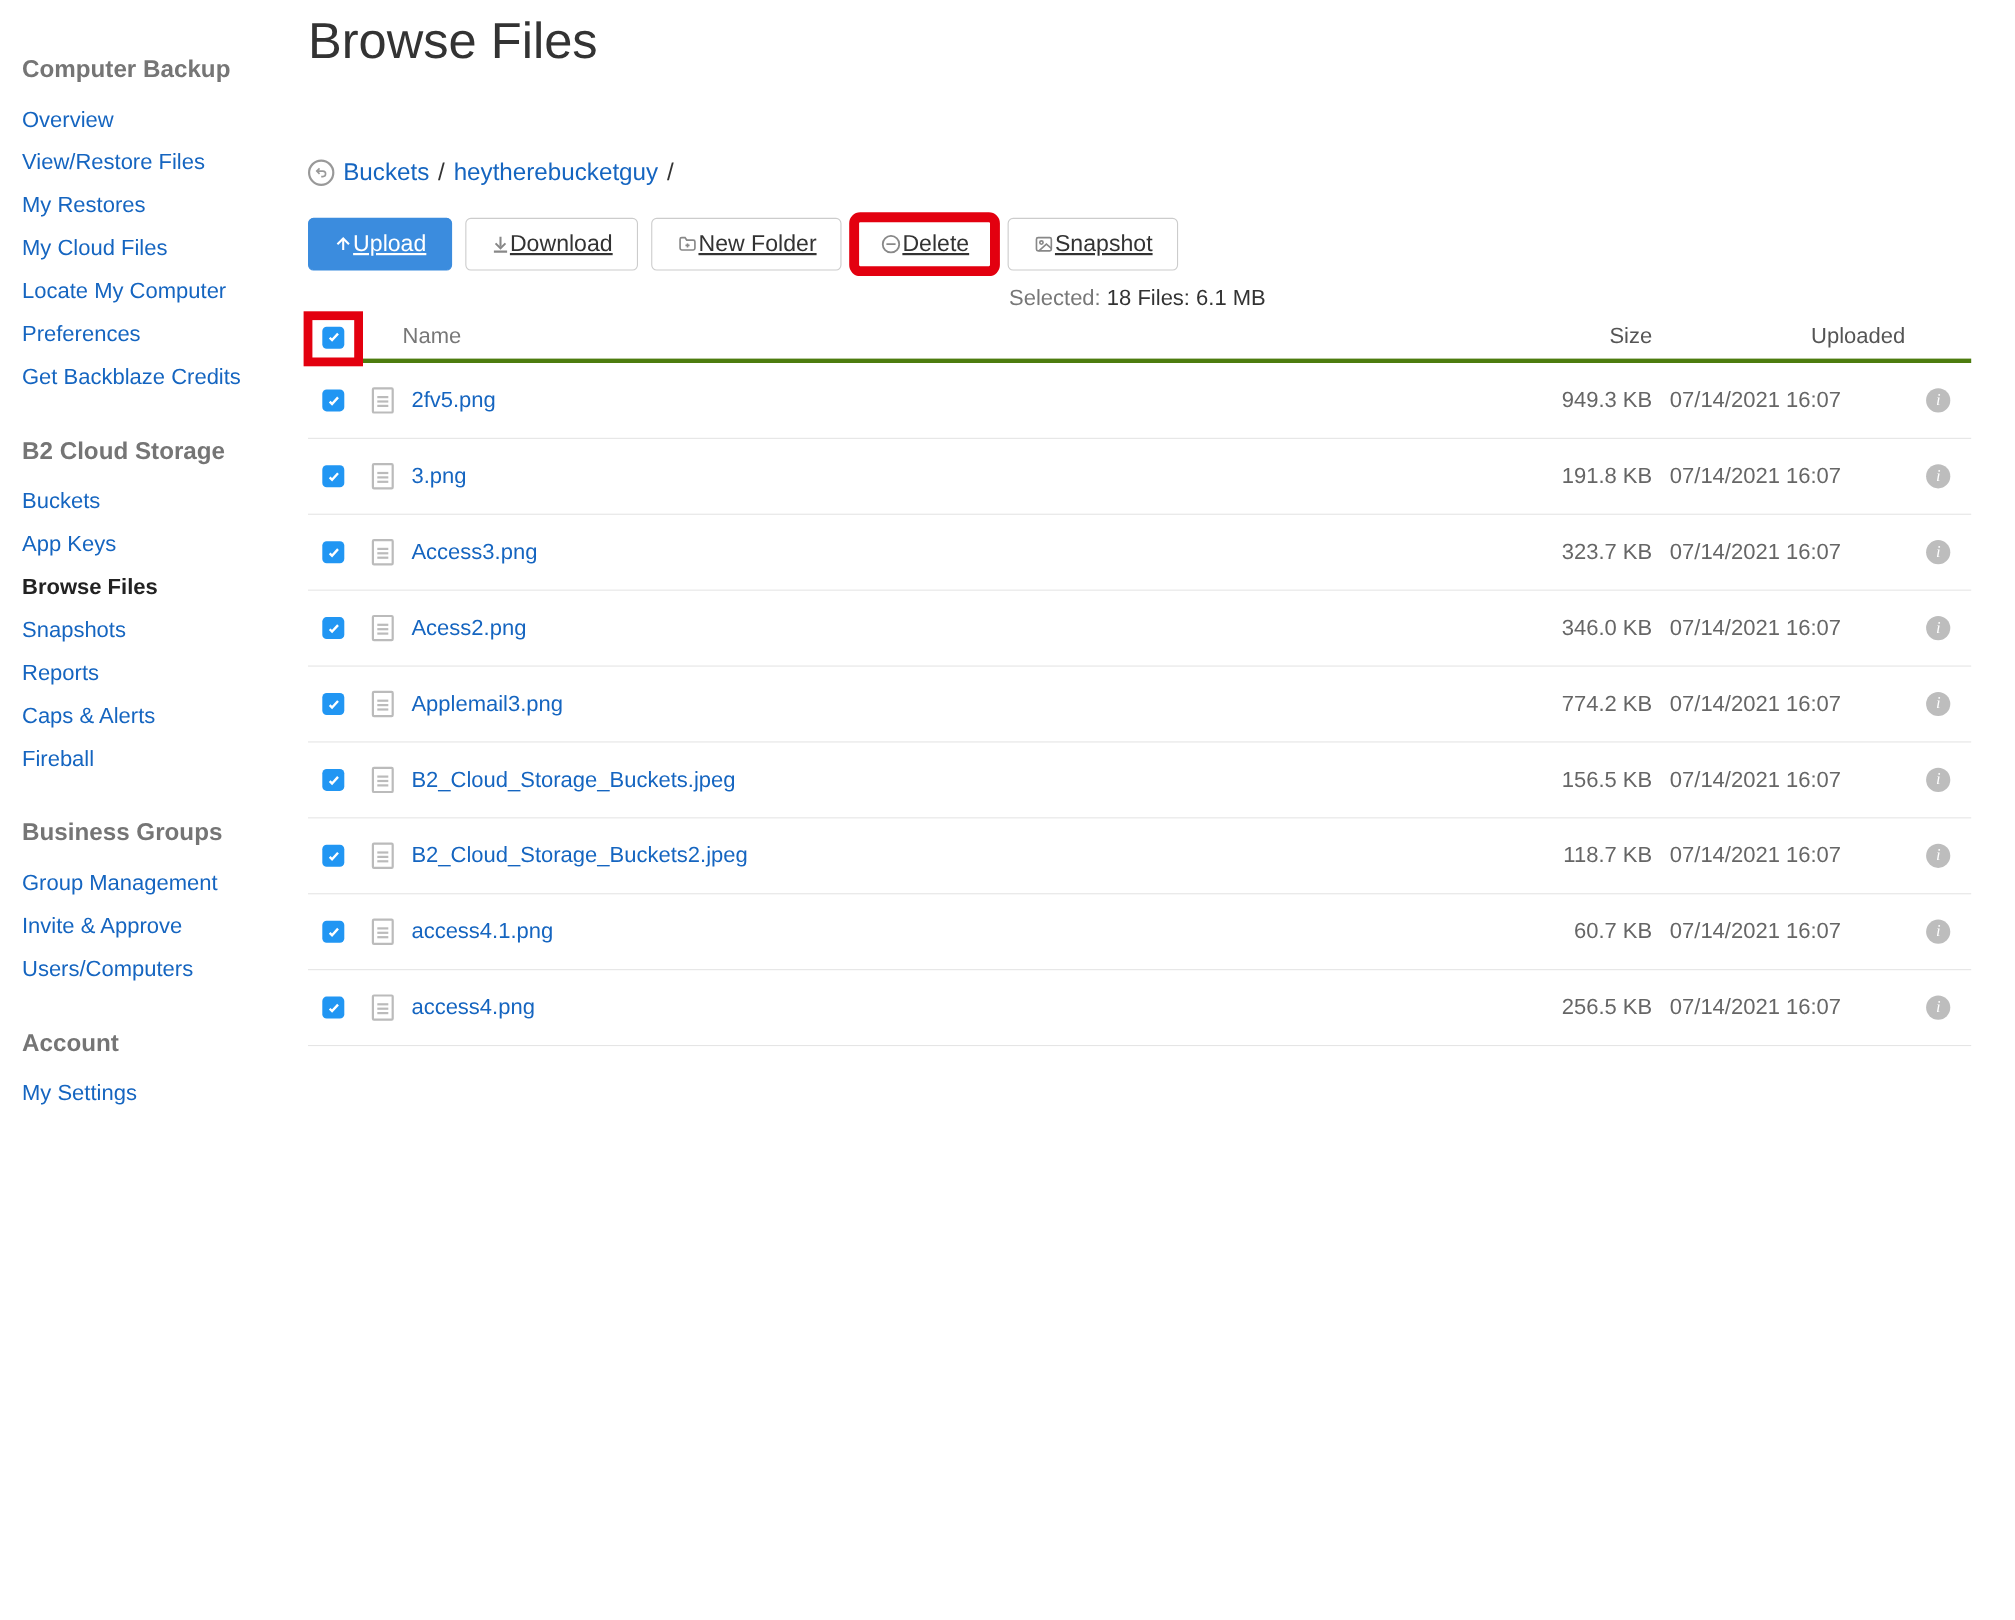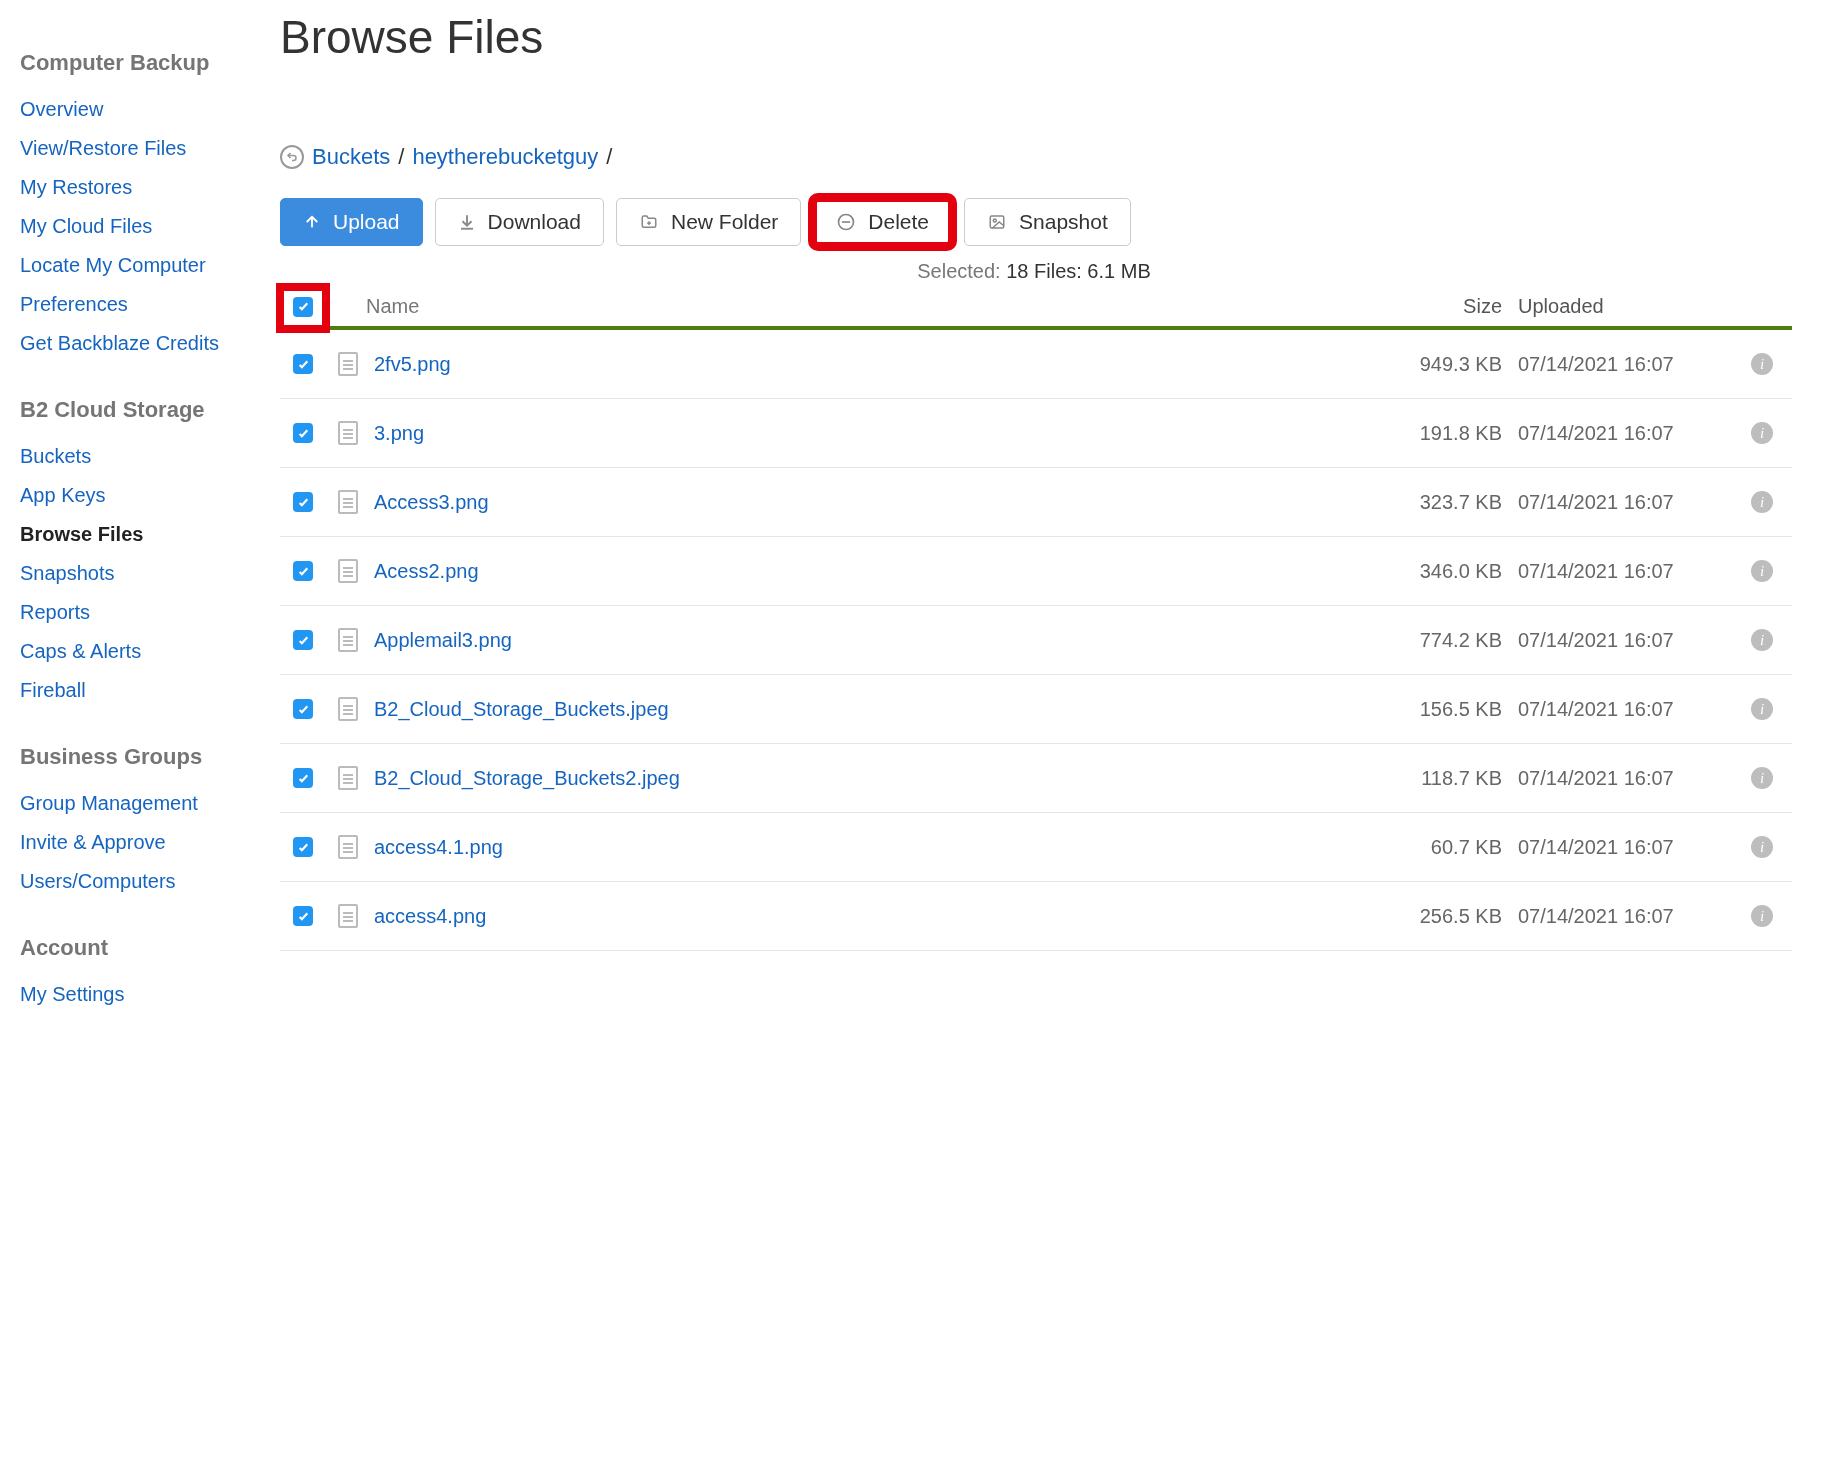--- a/index.html
+++ b/index.html
@@ -61,28 +61,28 @@
     color: #999; cursor: pointer; font-size: 14px;
   }
   .toolbar {
     display: flex;
     gap: 12px;
     margin-bottom: 10px;
   }
   .btn {
     display: inline-flex;
     align-items: center;
-    gap: 12px;
     padding: 11px 22px;
     font-size: 21px;
     border: 1px solid #ccc;
     border-radius: 5px;
     background: #fff;
     color: #333;
     cursor: pointer;
+    text-decoration: underline;
   }
   .btn .icon-slot { color: #888; display: inline-flex; }
   .btn-primary {
     background: #3b8cde;
     border-color: #3b8cde;
     color: #fff;
   }
   .btn-primary .icon-slot { color: #fff; }
   .highlight-red { outline: 9px solid #e3000f; outline-offset: -4px; }
   .selection-summary {
@@ -102,21 +102,21 @@
     font-size: 20px;
     font-weight: 500;
   }
   .col-check { width: 46px; display: flex; justify-content: center; position: relative; }
   .col-icon { width: 44px; display: flex; justify-content: center; }
   .col-name { flex: 1 1 auto; padding-left: 4px; }
   .col-size { width: 130px; text-align: right; color: #555; }
   .col-uploaded { width: 230px; padding-left: 16px; color: #555; }
   .col-info { width: 60px; display: flex; justify-content: center; }
   .table-header .col-name { padding-left: 40px; }
-  .table-header .col-uploaded { padding-left: 16px; }
+  .table-header .col-uploaded { padding-left: 16px; text-align: right; }
   .table-row {
     display: flex;
     align-items: center;
     padding: 22px 0;
     border-bottom: 1px solid #e5e5e5;
     font-size: 20px;
   }
   .table-row .col-name { color: #1565c0; cursor: pointer; }
   .table-row .col-size, .table-row .col-uploaded { color: #666; }
   .checkbox {

